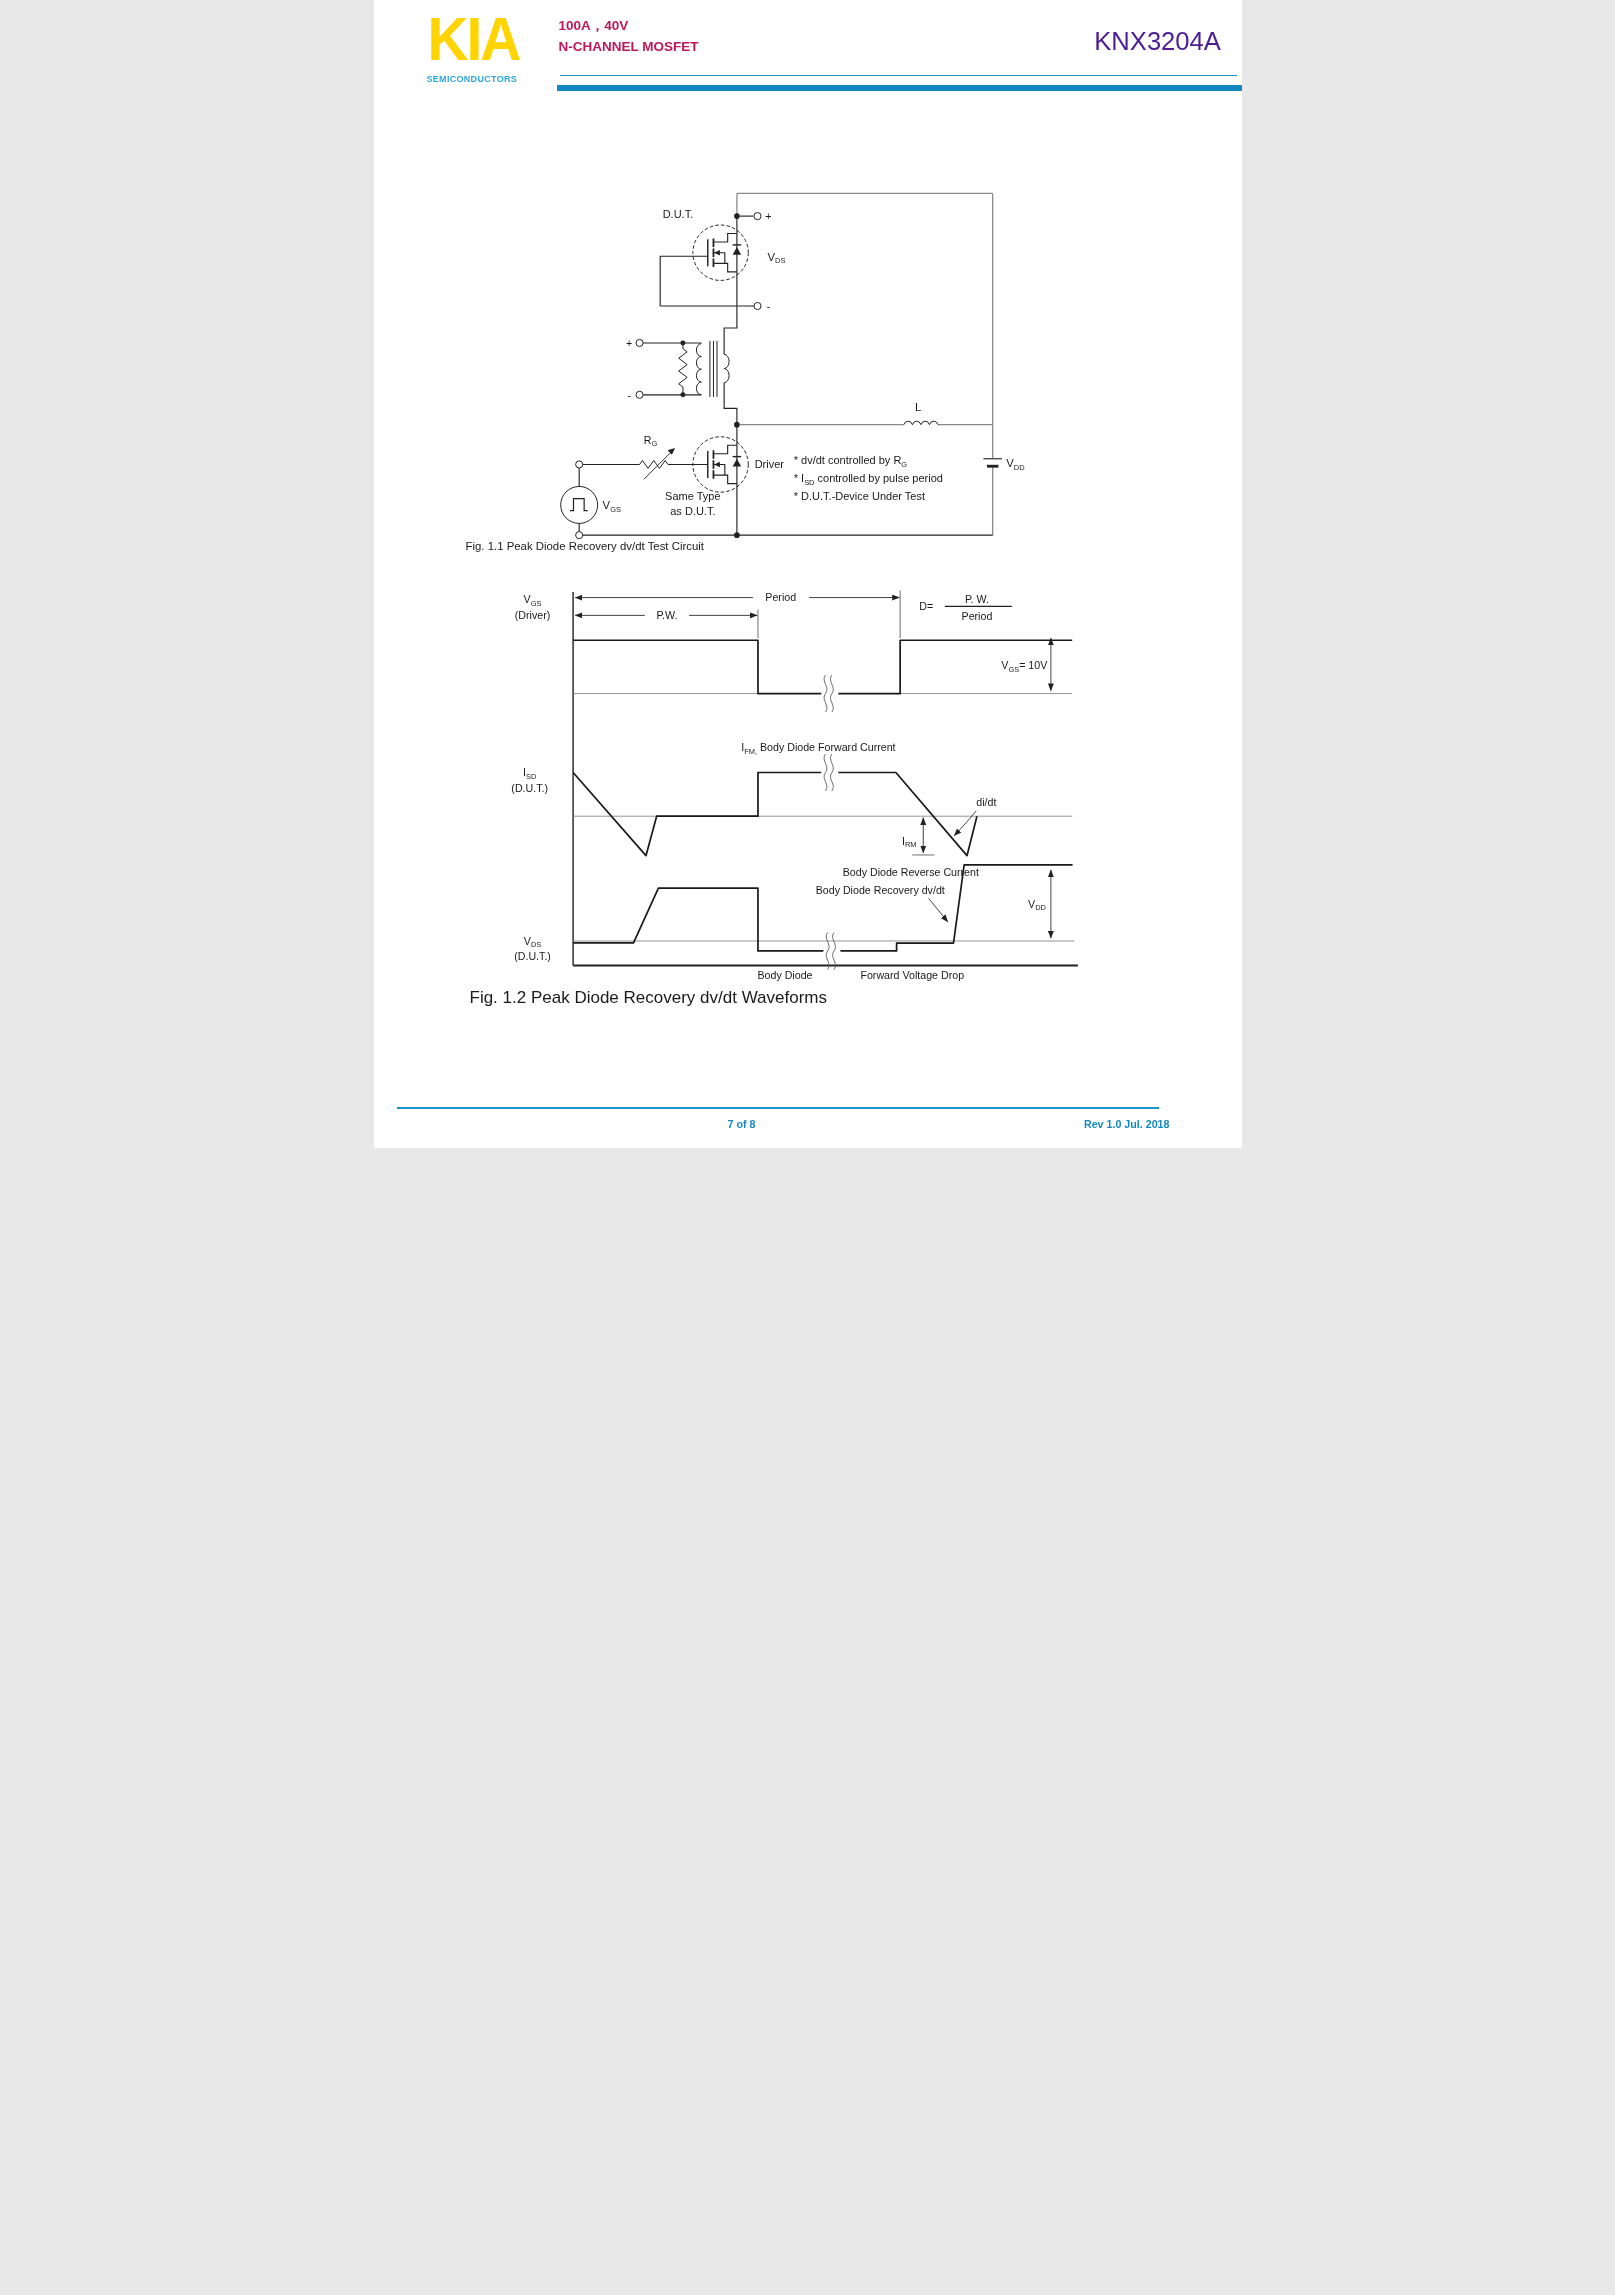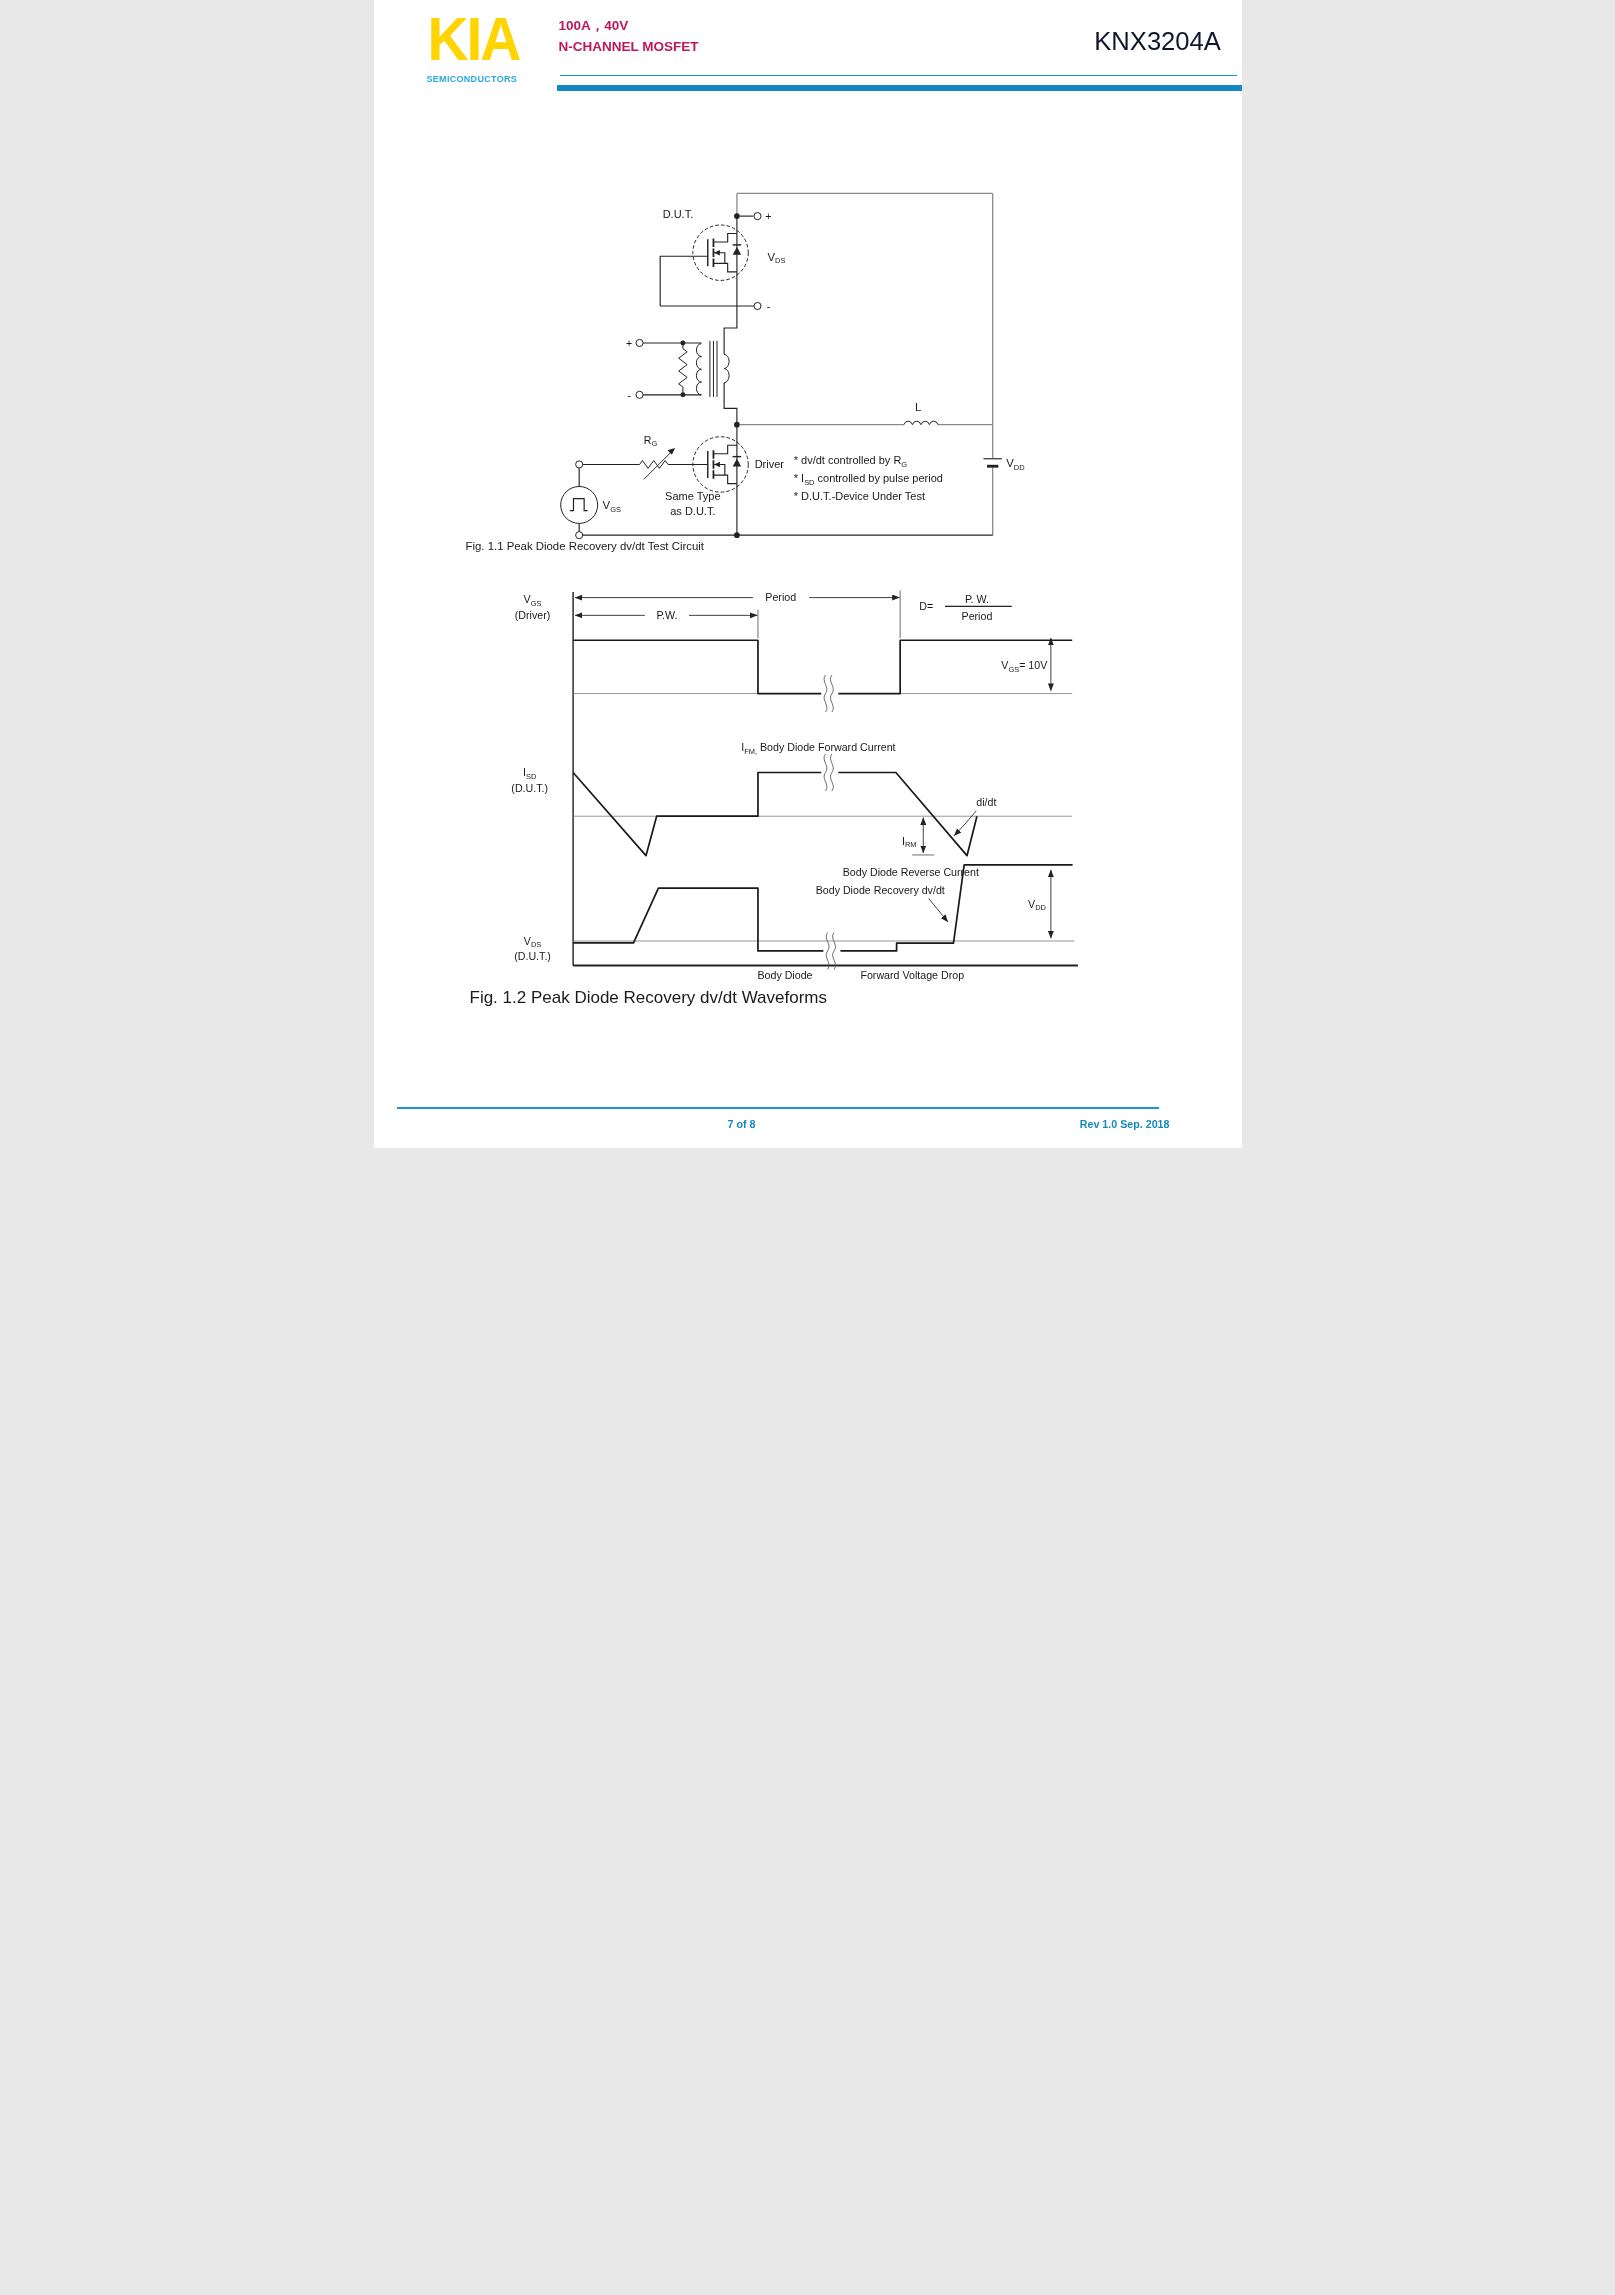--- a/index.html
+++ b/index.html
@@ -5,21 +5,21 @@
   html,body{margin:0;padding:0;background:#e8e8e8;}
   .page{position:relative;width:868px;height:1148px;background:#ffffff;margin:0 auto;
         font-family:"Liberation Sans",sans-serif;color:#1a1a1a;overflow:hidden;}
   
   .kia-logo{position:absolute;left:54px;top:10px;font-size:57px;font-weight:800;
             letter-spacing:-2.1px;color:#ffd400;line-height:1;transform:scaleY(1.08);}
   .kia-sub{position:absolute;left:53px;top:74px;font-size:9px;font-weight:700;
            color:#2ba8dd;letter-spacing:0.3px;text-align:right;}
   .head-mid{position:absolute;left:185px;top:15.6px;line-height:1.55;}
   .head-mid div{font-size:13.5px;font-weight:700;color:#be185d;}
-  .part-number{position:absolute;right:20.6px;top:27px;font-size:25.6px;font-weight:400;color:#0f172a;margin-left:28px;}
+  .part-number{position:absolute;right:20.6px;top:27px;font-size:25.6px;font-weight:400;color:#4c1d95;margin-left:28px;}
   .thin-rule{position:absolute;left:186px;right:5px;top:75px;height:1.4px;background:#1b93cb;}
   .thick-rule{position:absolute;left:183px;right:0px;top:85px;height:6.4px;background:#1188bf;}
   
   .fig-svg{position:absolute;}
   #fig1{left:96px;top:171px;width:580px;height:405px;}
   #fig2{left:96px;top:569px;width:711px;height:434px;}
   .fig-caption{position:absolute;font-size:11.4px;color:#1a1a1a;text-align:left;}
   #fig1-caption{left:92px;top:540px;width:619px;}
   #fig2-caption{left:96px;top:988px;width:654px;font-size:17px;}
   
@@ -213,17 +213,17 @@
     <path class="sq" d="M503,511 c-7,9 7,17 0,26 c-7,9 7,17 0,26 M512,511 c-7,9 7,17 0,26 c-7,9 7,17 0,26"></path>
 
     <text class="t15" x="443" y="577" text-anchor="middle">Body Diode</text>
     <text class="t15" x="622" y="577" text-anchor="middle">Forward Voltage Drop</text>
   </svg>
   <div id="fig2-caption" class="fig-caption">Fig. 1.2 Peak Diode Recovery dv/dt Waveforms</div>
 
   <div>
     <div class="footer-rule"></div>
     <div class="footer-page">7 of 8</div>
-    <div class="footer-rev">Rev 1.0 Sep. 2018</div>
+    <div class="footer-rev">Rev 1.0 Jul. 2018</div>
   </div>
 
 </div>
 
 
 </body></html>

